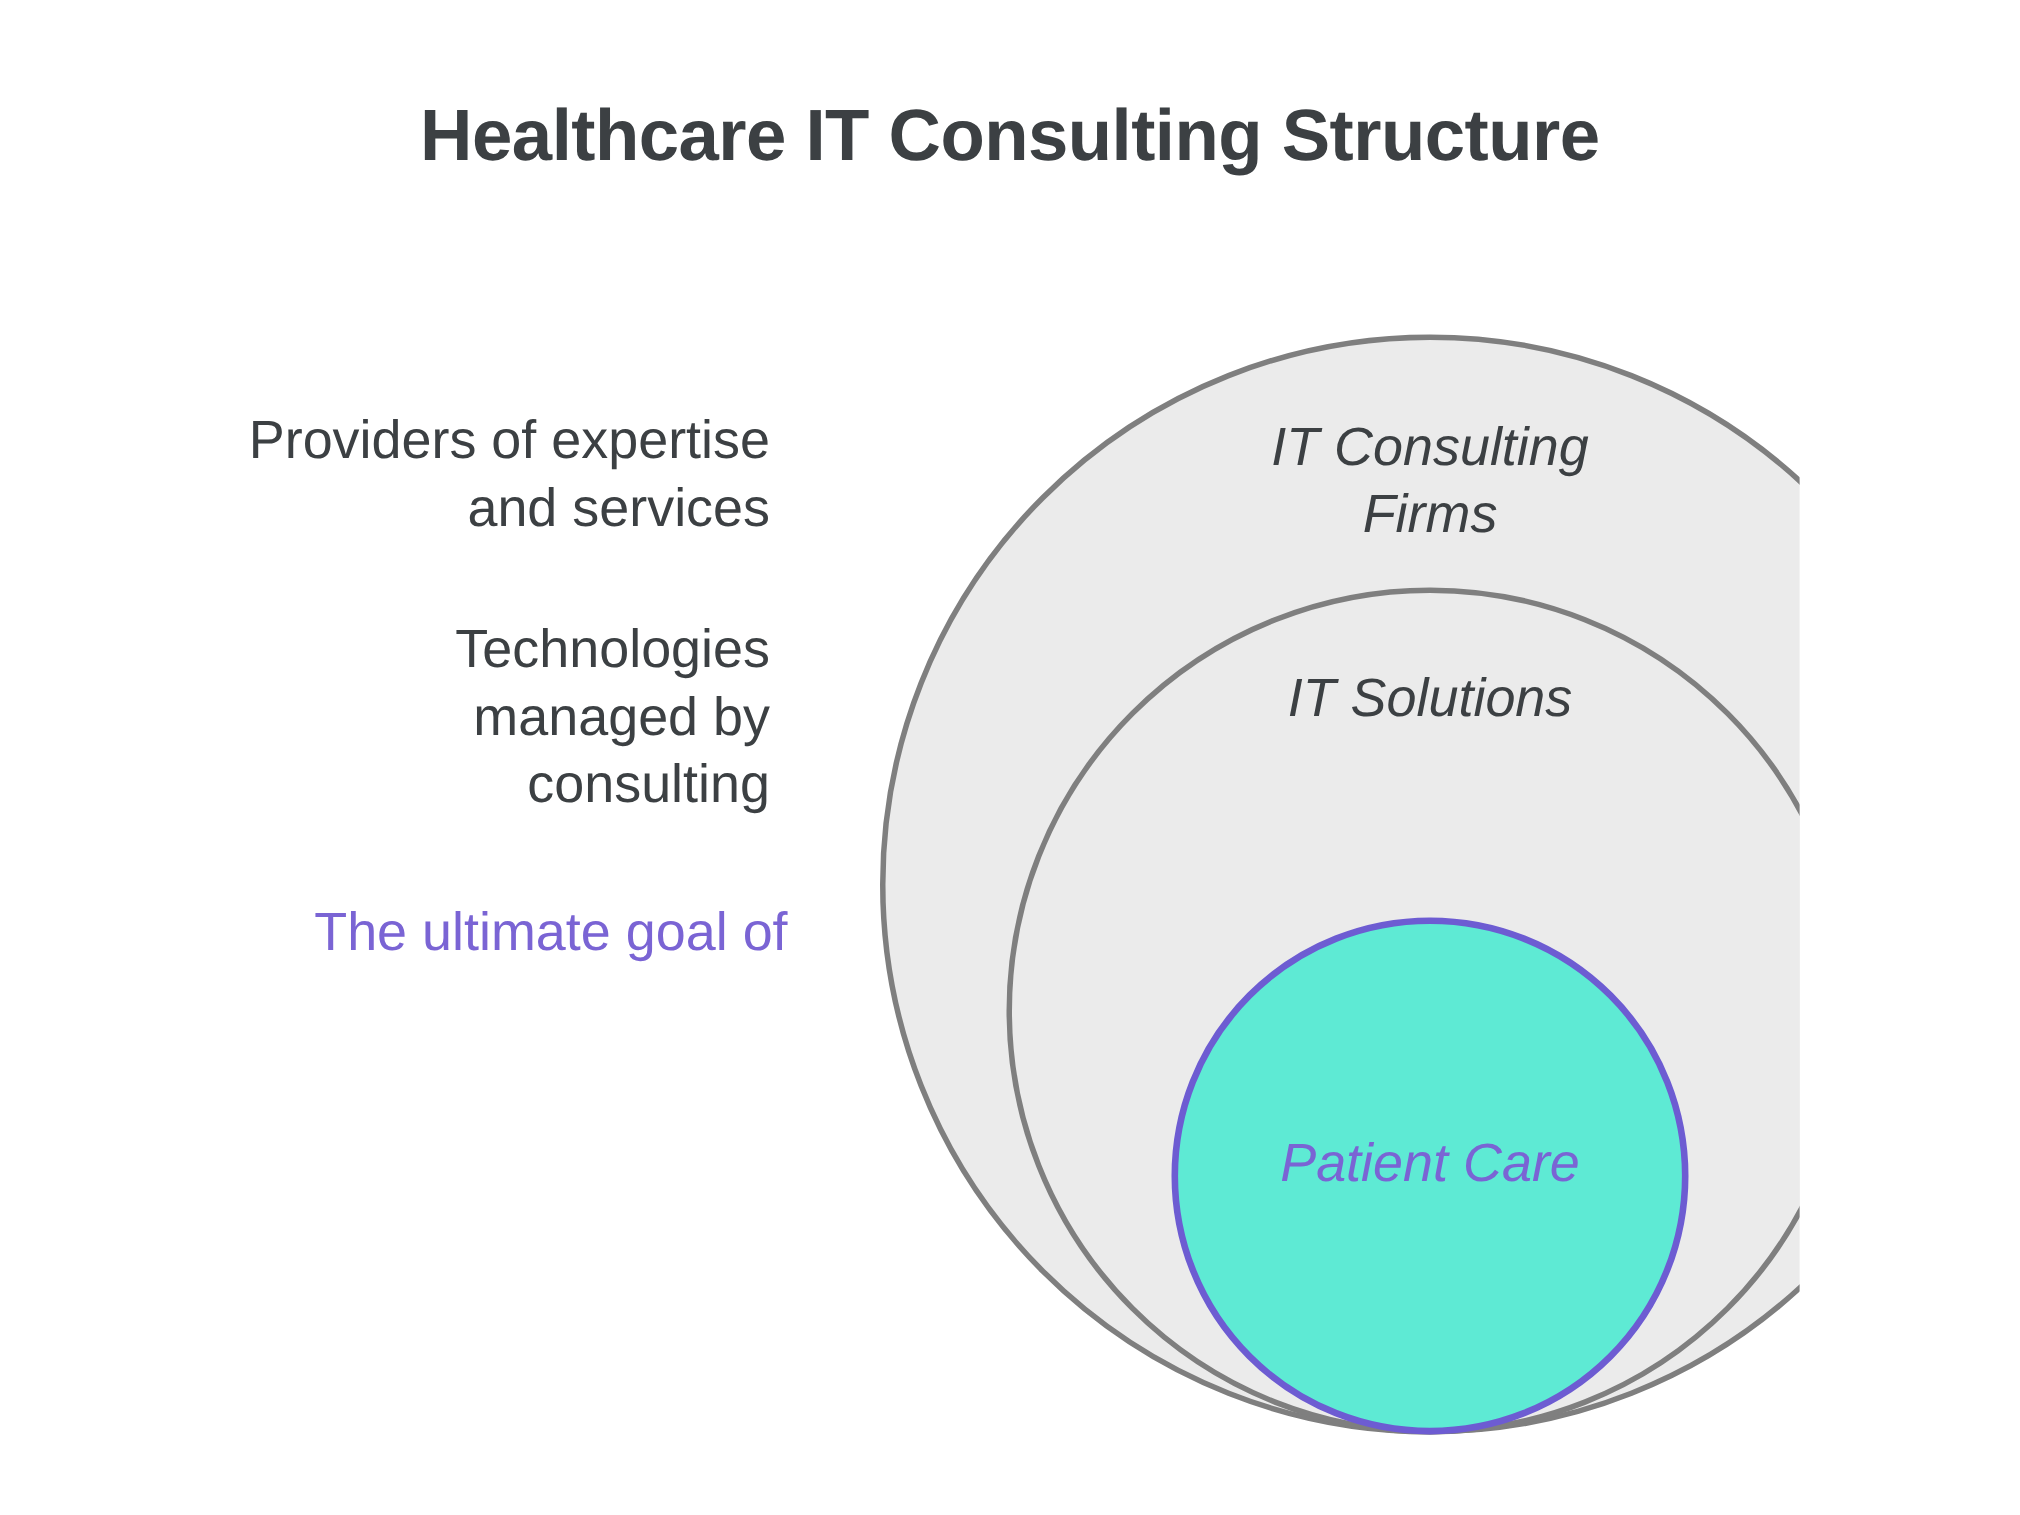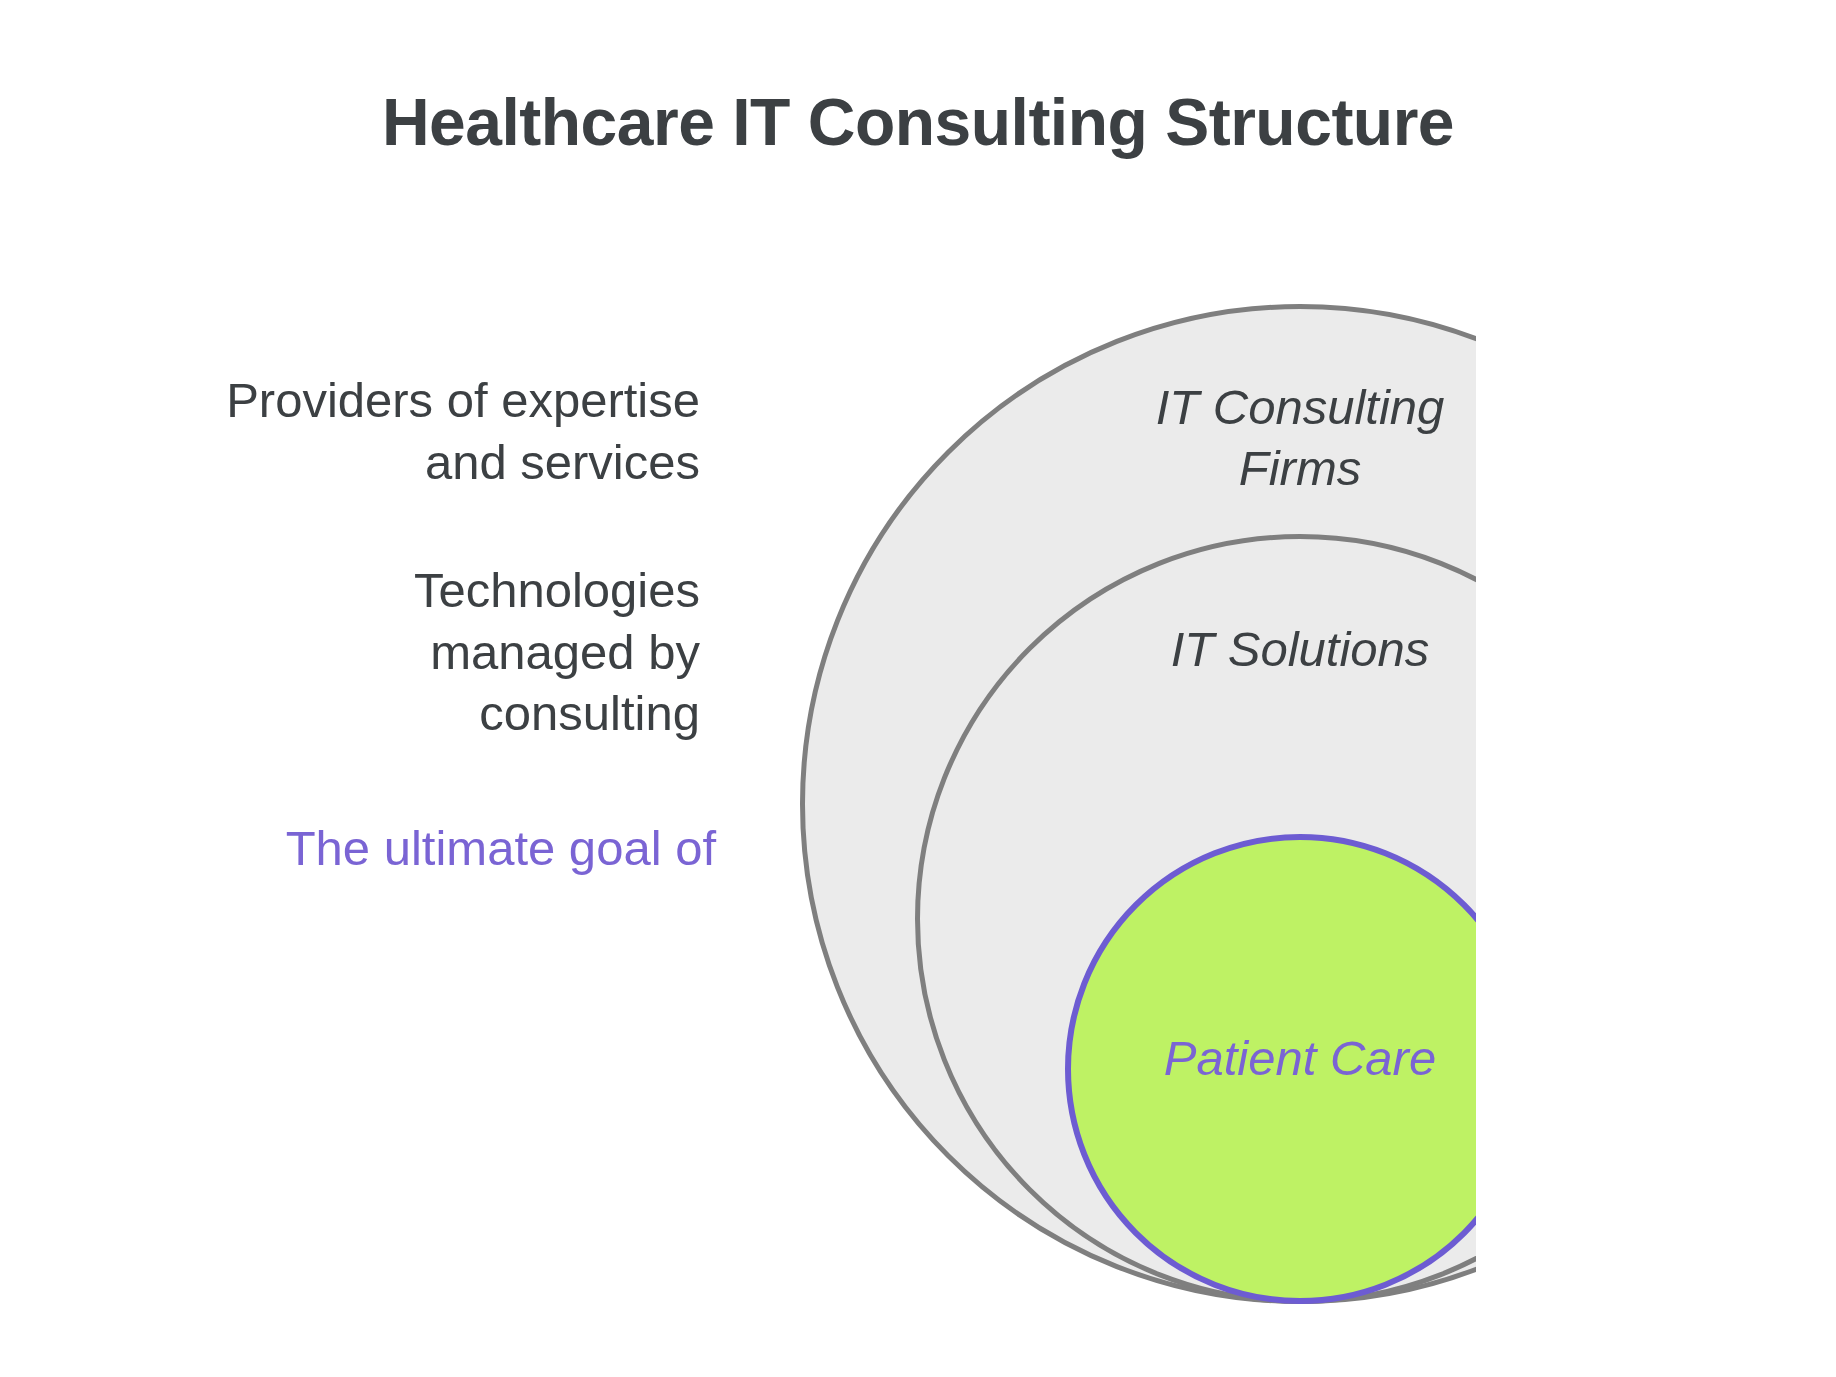--- a/index.html
+++ b/index.html
@@ -5,21 +5,21 @@
   html, body {
     margin: 0;
     padding: 0;
     background: #ffffff;
   }
   body {
     font-family: "Liberation Sans", sans-serif;
   }
   #canvas {
     position: relative;
-    width: 1476px;
+    width: 1636px;
     height: 1377px;
     background: #ffffff;
     overflow: hidden;
   }
 
   
   #page-title {
     position: absolute;
     left: 0;
     top: 86px;
@@ -79,36 +79,36 @@
     width: 770px;
     height: 770px;
     background: #ebebeb;
     border: 5px solid #7f7f7f;
   }
   #ring-inner {
     left: 305px;
     top: 554px;
     width: 470px;
     height: 470px;
-    background: #bef264;
+    background: #5eead4;
     border: 6px solid #6d5cd2;
   }
 
   .ring-label {
     position: absolute;
     text-align: center;
     font-size: 49px;
     line-height: 1.25;
     color: #3c4043;
     font-weight: 400;
     width: 100%;
     left: 0;
   }
   #label-outer { top: 68px; }
-  #label-middle { top: 66px; margin-top: 14px; }
+  #label-middle { top: 66px; }
   #label-inner { top: 188px; color: #7a64d4; }
   .ring-label .line { display: block; font-style: italic; }
 </style>
 </head>
 <body>
 
 <div id="canvas">
 
   <div id="page-title">Healthcare IT Consulting Structure</div>
 

